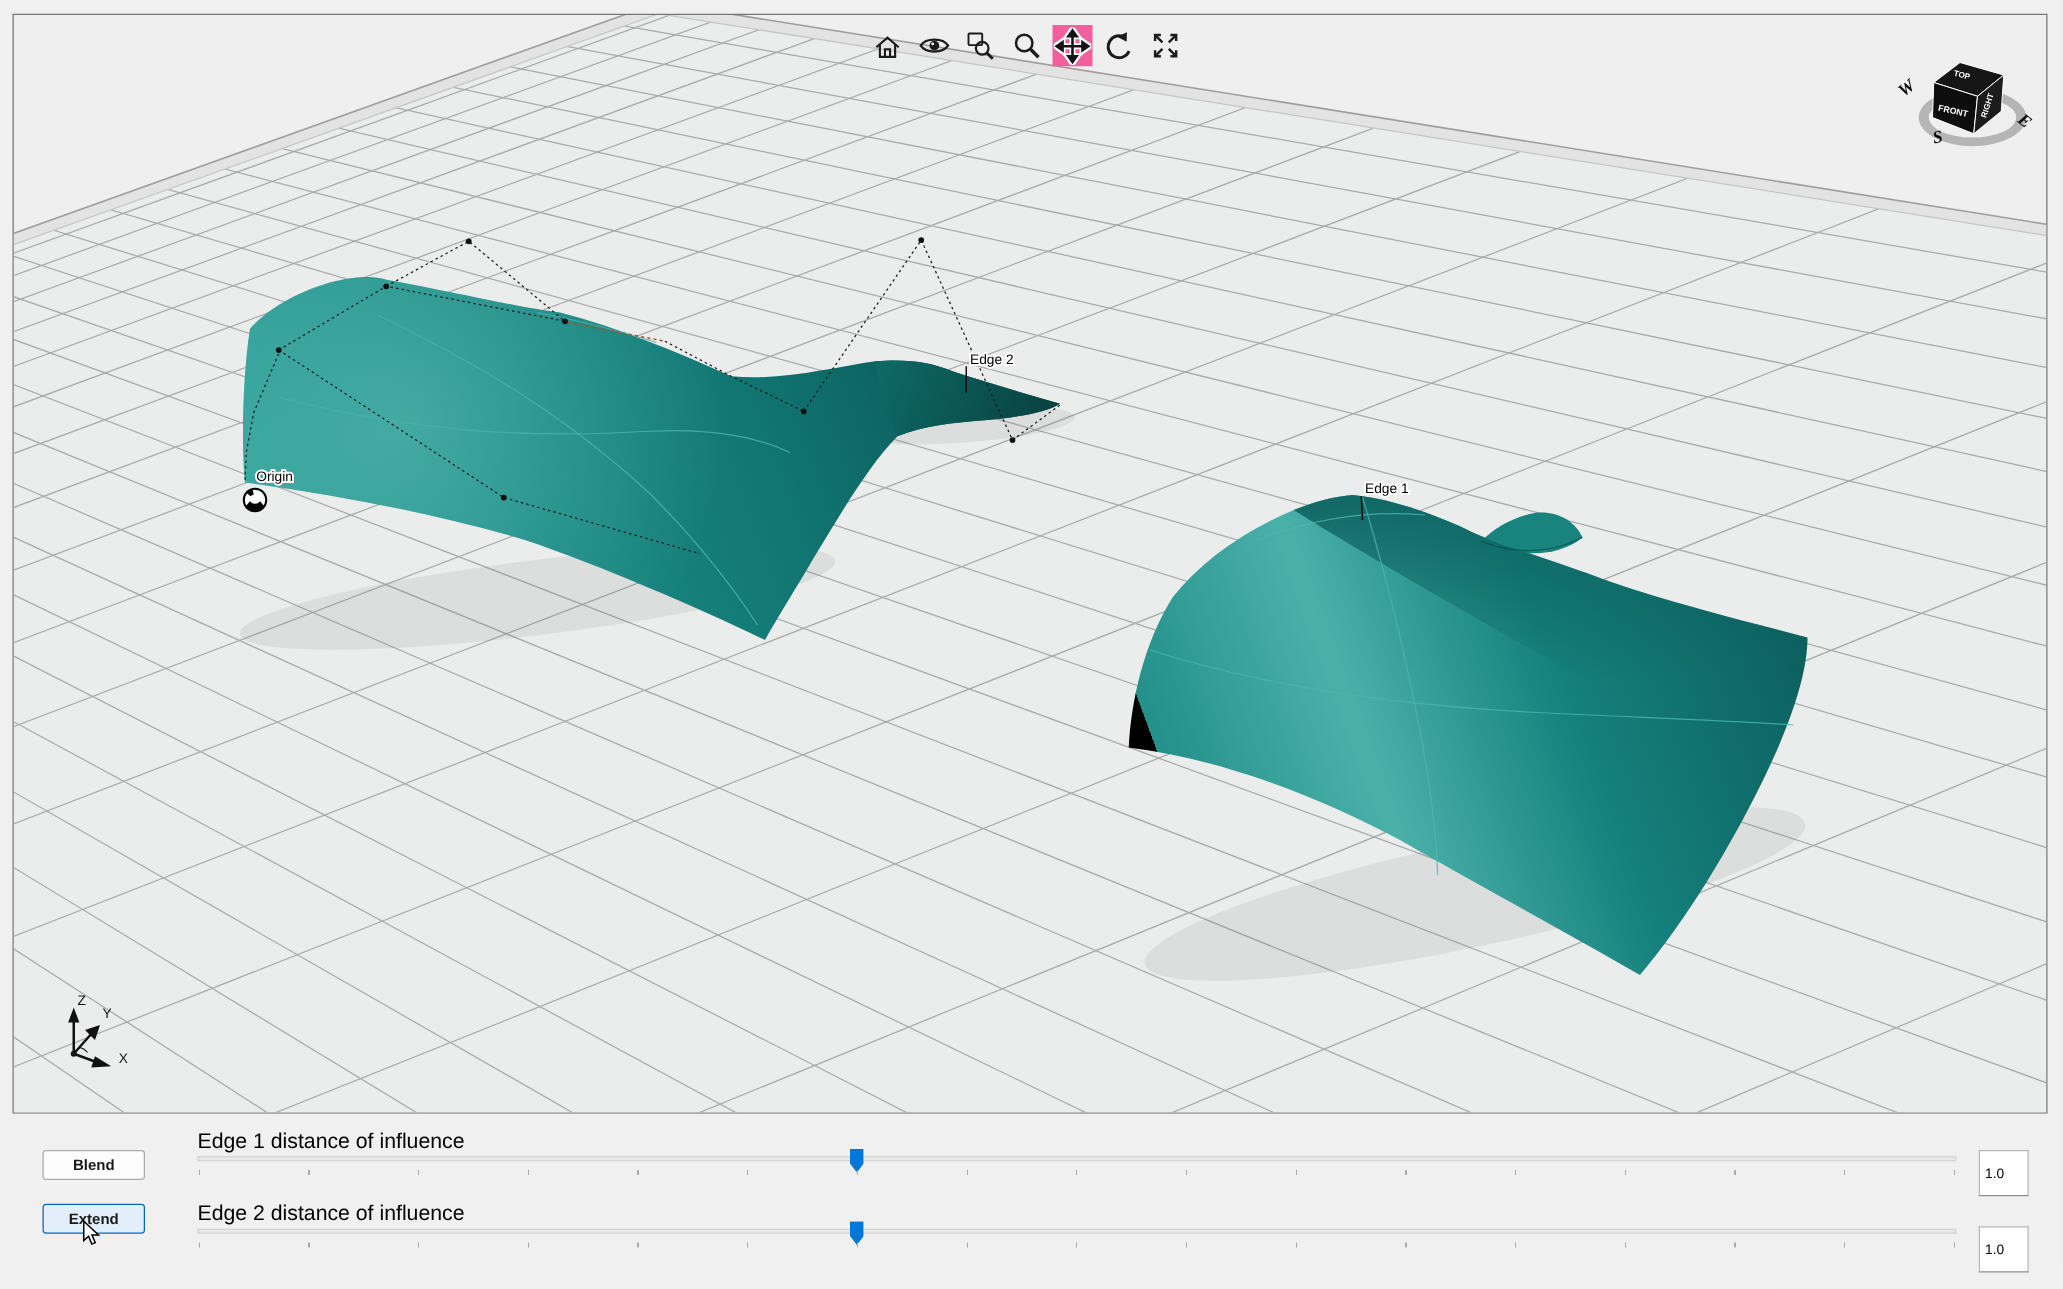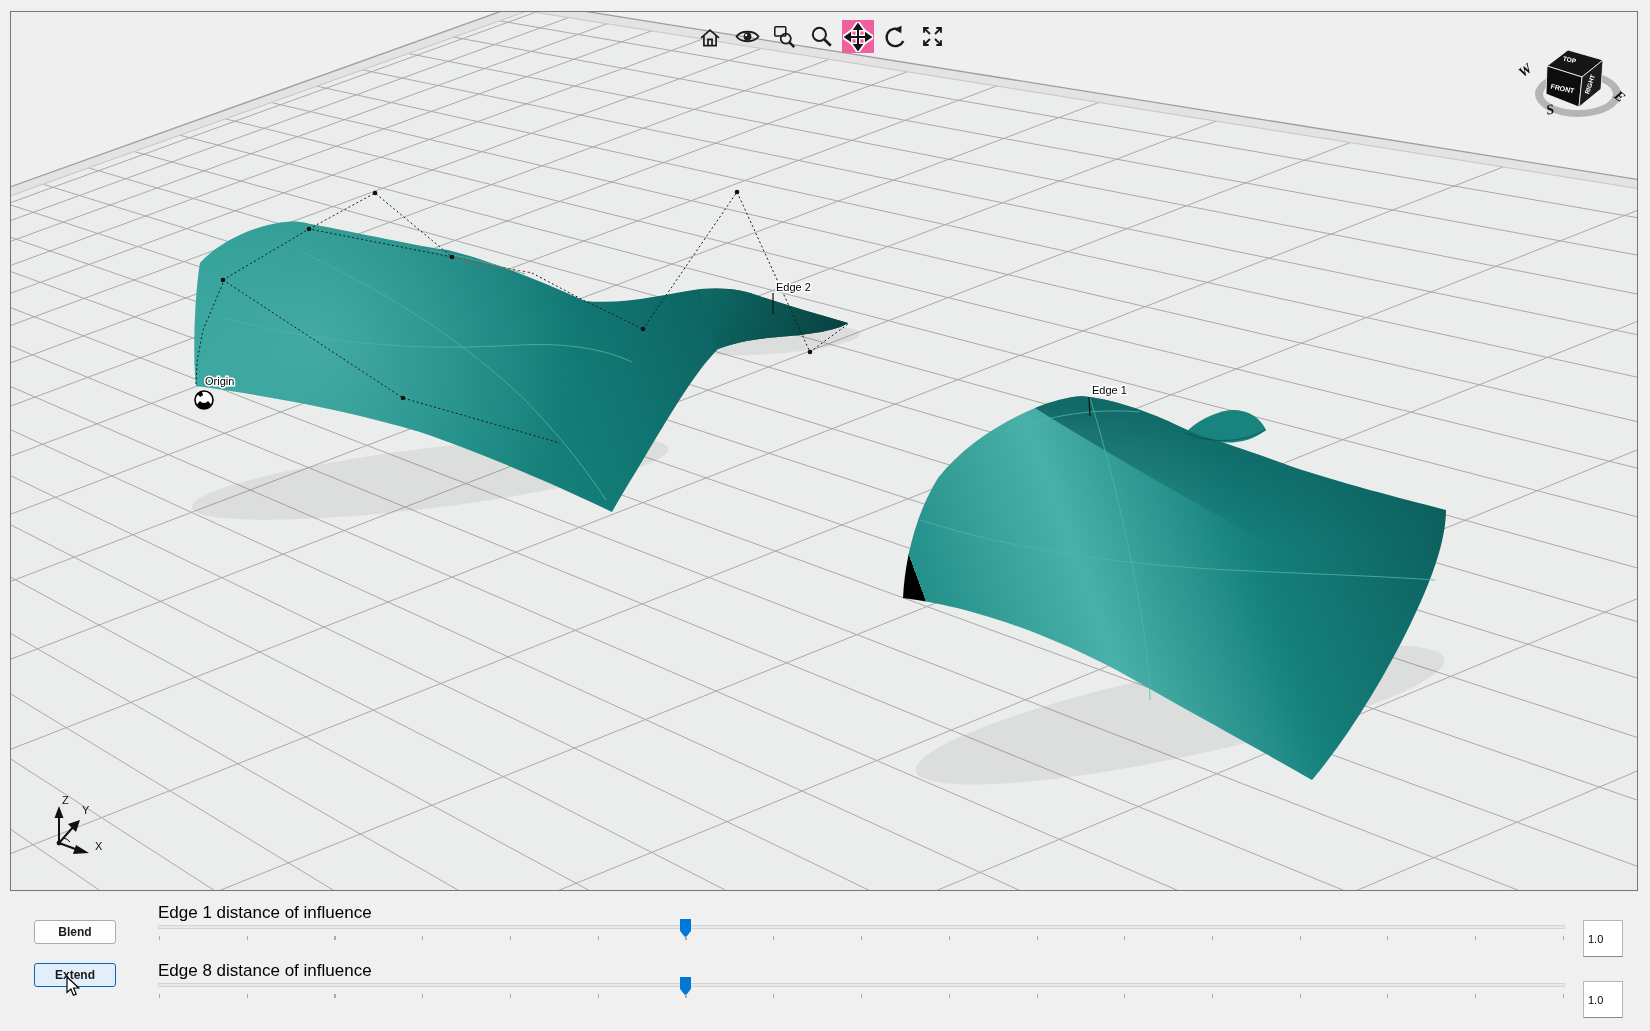--- a/index.html
+++ b/index.html
@@ -373,21 +373,21 @@
 <div id="panel">
   <button id="blend-btn" class="btn">Blend</button>
   <button id="extend-btn" class="btn">Extend</button>
 
   <div class="slider-label" style="top:12px">Edge 1 distance of influence</div>
   <div class="slider-track" style="top:34px"></div>
   <div class="slider-thumb" style="left:680px;top:28px"></div>
   <div class="ticks" style="top:45px"></div>
   <input class="valbox" style="top: 29px;" readonly="" value="1.0">
 
-  <div class="slider-label" style="top:70px">Edge 8 distance of influence</div>
+  <div class="slider-label" style="top:70px">Edge 2 distance of influence</div>
   <div class="slider-track" style="top:92px"></div>
   <div class="slider-thumb" style="left:680px;top:86px"></div>
   <div class="ticks" style="top:103px"></div>
   <input class="valbox" style="top: 90px;" readonly="" value="1.0">
 </div>
 
 <svg id="cursor" width="16" height="22" viewBox="0 0 16 22">
   <path d="M1,1 L1,16.5 L4.9,13 L7.4,19.3 L10.2,18.1 L7.6,12 L12.8,12 Z" fill="#ffffff" stroke="#000" stroke-width="1.2"></path>
 </svg>
 

